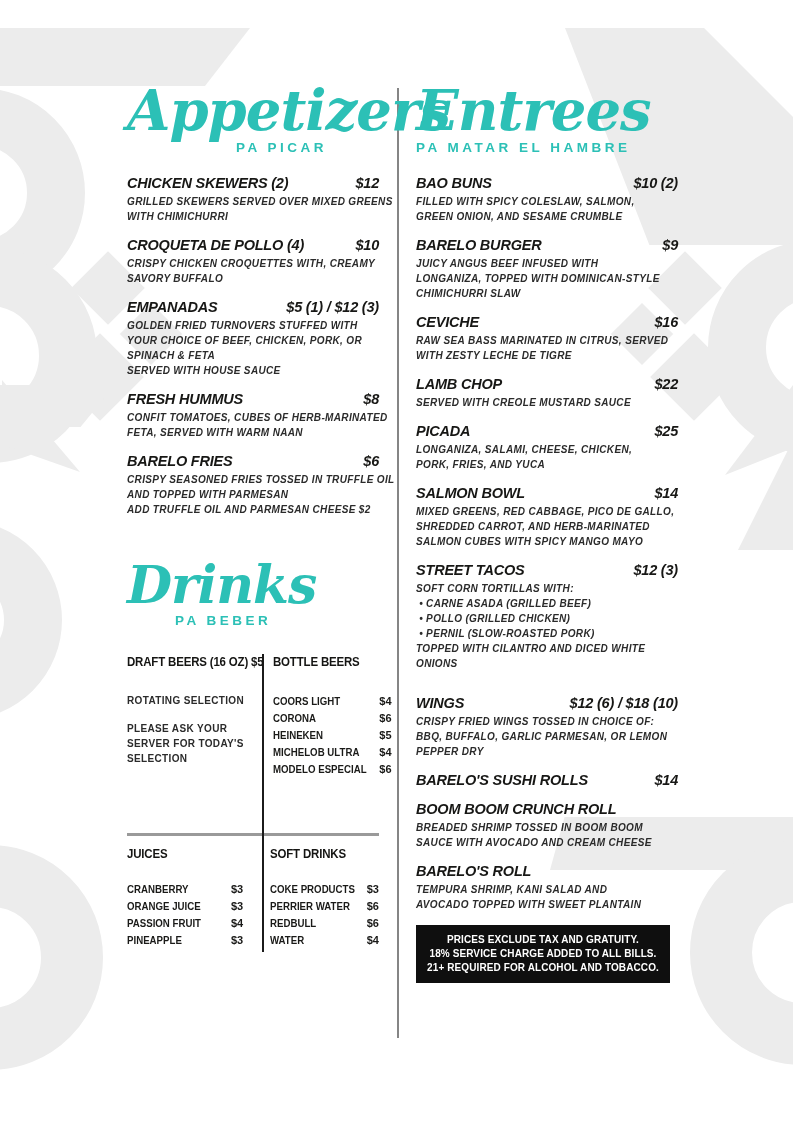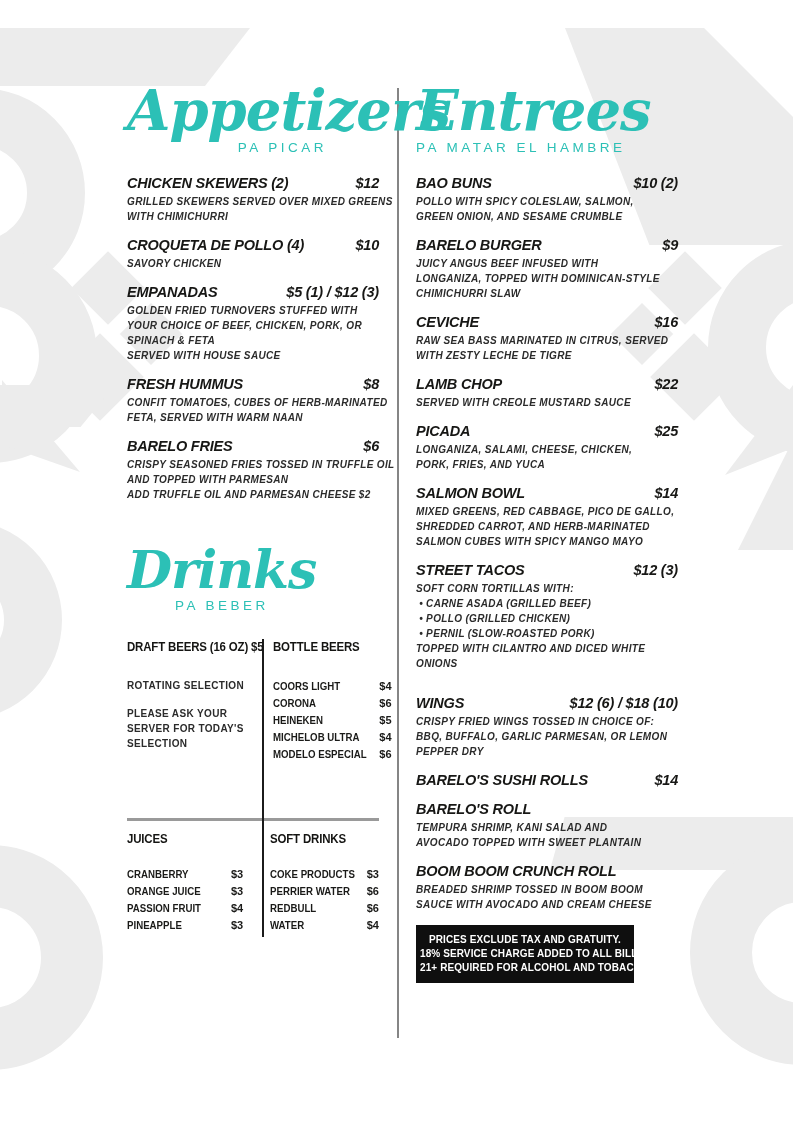--- a/index.html
+++ b/index.html
@@ -17,21 +17,21 @@
   .divider-main{position:absolute;left:397px;top:88px;width:2px;height:950px;background:#858585;z-index:1;}
   .col{position:absolute;top:84px;}
   .col-left{left:127px;width:252px;}
   .col-right{left:416px;width:262px;}
   .script-title{
     font-family:"DejaVu Serif","Liberation Serif",serif;
     font-style:italic;font-weight:bold;
     font-size:56px;line-height:0.95;color:#2cc0b6;margin:0;letter-spacing:-1px;
   }
   .subtitle{
-    color:#2cc0b6;font-size:13.5px;letter-spacing:3.5px;font-weight:400;
+    color:#2cc0b6;font-size:13.5px;letter-spacing:3.5px;font-weight:700;
     margin-top:3px;white-space:pre;
   }
   .sub-right{text-align:right;padding-right:52px;box-sizing:border-box;width:100%;}
   .head{margin-bottom:20px;}
   .m-item{margin-bottom:13px;font-style:italic;}
   #entrees-items .m-item:nth-child(7){margin-bottom:24px;}
   .m-row{display:flex;justify-content:space-between;align-items:baseline;line-height:16px;margin-bottom:3px;}
   .m-name,.m-price{
     font-weight:bold;font-size:14.5px;color:#171715;letter-spacing:-0.2px;white-space:nowrap;
   }
@@ -54,21 +54,21 @@
   }
   .d-row{display:flex;justify-content:space-between;line-height:17px;}
   .d-name{font-weight:bold;font-size:11px;color:#1a1a18;transform:scaleX(0.88);transform-origin:0 50%;white-space:nowrap;}
   .d-price{font-weight:bold;font-size:11px;color:#1a1a18;}
   .note-block{margin-top:13px;}
   .dt-rule{height:3px;background:#9a9a9a;margin-bottom:10px;}
   .dt-bottom{display:flex;align-items:center;}
   .dt-bottom .dt-h{margin-bottom:20px;}
   
   .footer-box{
-    margin-top:10px;width:218px;box-sizing:border-box;background:#0f0f0f;
+    margin-top:10px;width:254px;box-sizing:border-box;background:#0f0f0f;
     padding:8px 4px;text-align:center;
   }
   .footer-line{color:#ffffff;font-weight:bold;font-size:10px;line-height:14px;letter-spacing:0.1px;white-space:pre;}
 </style>
 </head>
 <body>
 
 <div class="page">
 
   <div class="wm wm-fill" style="left:0;top:28px;width:250px;height:58px;clip-path:polygon(0 0,100% 0,82% 100%,0 100%);"></div>
@@ -107,21 +107,22 @@
               <div class="m-price">$12</div>
             </div>
             <div class="desc-line">GRILLED SKEWERS SERVED OVER MIXED GREENS</div>
             <div class="desc-line">WITH CHIMICHURRI</div>
           </div>
           <div class="m-item">
             <div class="m-row">
               <div class="m-name">CROQUETA DE POLLO (4)</div>
               <div class="m-price">$10</div>
             </div>
-            <div class="desc-line">SAVORY CHICKEN</div>
+            <div class="desc-line">CRISPY CHICKEN CROQUETTES WITH, CREAMY</div>
+            <div class="desc-line">SAVORY BUFFALO</div>
           </div>
           <div class="m-item">
             <div class="m-row">
               <div class="m-name">EMPANADAS</div>
               <div class="m-price">$5 (1) / $12 (3)</div>
             </div>
             <div class="desc-line">GOLDEN FRIED TURNOVERS STUFFED WITH</div>
             <div class="desc-line">YOUR CHOICE OF BEEF, CHICKEN, PORK, OR</div>
             <div class="desc-line">SPINACH &amp; FETA</div>
             <div class="desc-line">SERVED WITH HOUSE SAUCE</div>
@@ -240,21 +241,21 @@
       <div class="head">
         <div class="script-title">Entrees</div>
         <div class="subtitle">PA MATAR EL HAMBRE</div>
       </div>
       <div id="entrees-items">
           <div class="m-item">
             <div class="m-row">
               <div class="m-name">BAO BUNS</div>
               <div class="m-price">$10 (2)</div>
             </div>
-            <div class="desc-line">POLLO WITH SPICY COLESLAW, SALMON,</div>
+            <div class="desc-line">FILLED WITH SPICY COLESLAW, SALMON,</div>
             <div class="desc-line">GREEN ONION, AND SESAME CRUMBLE</div>
           </div>
           <div class="m-item">
             <div class="m-row">
               <div class="m-name">BARELO BURGER</div>
               <div class="m-price">$9</div>
             </div>
             <div class="desc-line">JUICY ANGUS BEEF INFUSED WITH</div>
             <div class="desc-line">LONGANIZA, TOPPED WITH DOMINICAN-STYLE</div>
             <div class="desc-line">CHIMICHURRI SLAW</div>
@@ -313,31 +314,31 @@
             <div class="desc-line">PEPPER DRY</div>
           </div>
           <div class="m-item">
             <div class="m-row">
               <div class="m-name">BARELO'S SUSHI ROLLS</div>
               <div class="m-price">$14</div>
             </div>
           </div>
           <div class="m-item">
             <div class="m-row">
+              <div class="m-name">BOOM BOOM CRUNCH ROLL</div>
+            </div>
+            <div class="desc-line">BREADED SHRIMP TOSSED IN BOOM BOOM</div>
+            <div class="desc-line">SAUCE WITH AVOCADO AND CREAM CHEESE</div>
+          </div>
+          <div class="m-item">
+            <div class="m-row">
               <div class="m-name">BARELO'S ROLL</div>
             </div>
             <div class="desc-line">TEMPURA SHRIMP, KANI SALAD AND</div>
             <div class="desc-line">AVOCADO TOPPED WITH SWEET PLANTAIN</div>
-          </div>
-          <div class="m-item">
-            <div class="m-row">
-              <div class="m-name">BOOM BOOM CRUNCH ROLL</div>
-            </div>
-            <div class="desc-line">BREADED SHRIMP TOSSED IN BOOM BOOM</div>
-            <div class="desc-line">SAUCE WITH AVOCADO AND CREAM CHEESE</div>
           </div>
         </div>
       <div class="footer-box" id="footer-box">
           <div class="footer-line">PRICES EXCLUDE TAX AND GRATUITY.</div>
           <div class="footer-line">18% SERVICE CHARGE ADDED TO ALL BILLS.</div>
           <div class="footer-line">21+ REQUIRED FOR ALCOHOL AND TOBACCO.</div>
         </div>
     </div>
   </div>
 </div>

